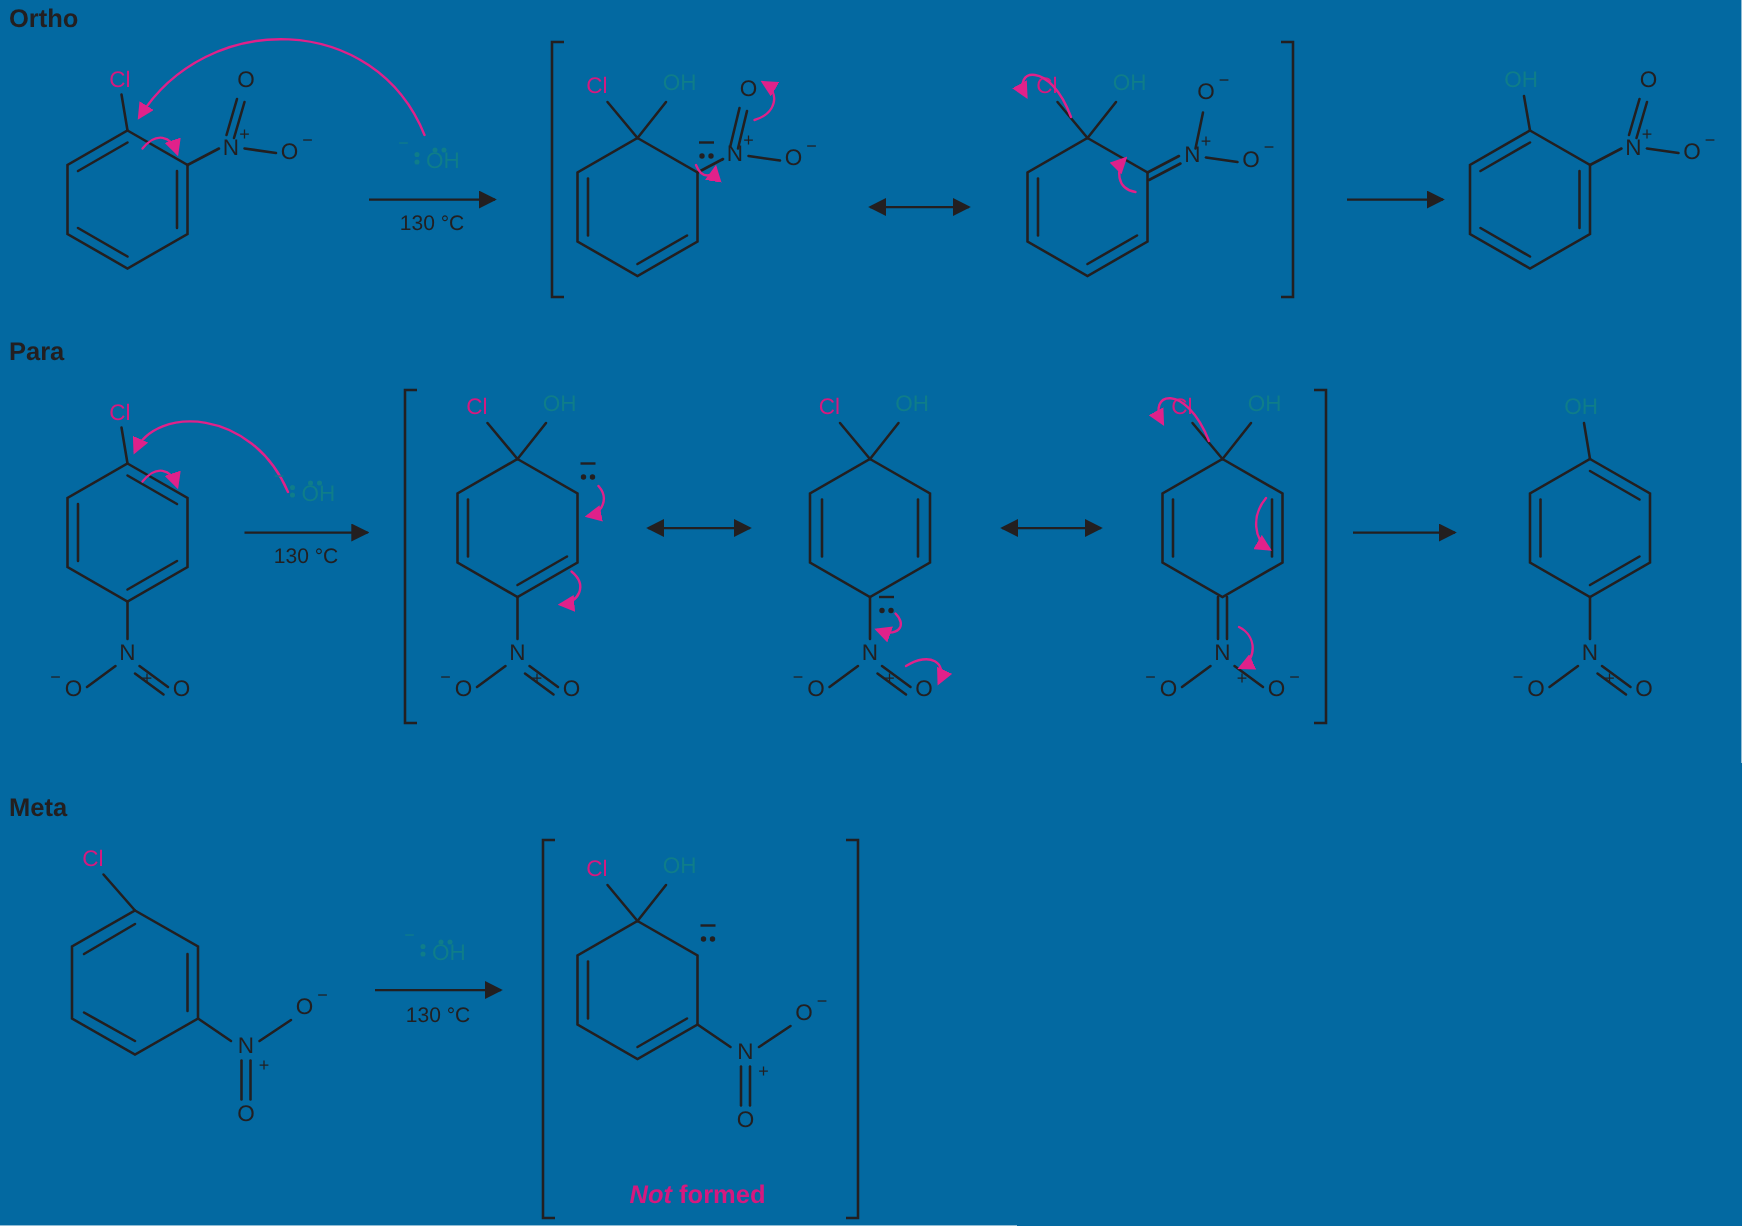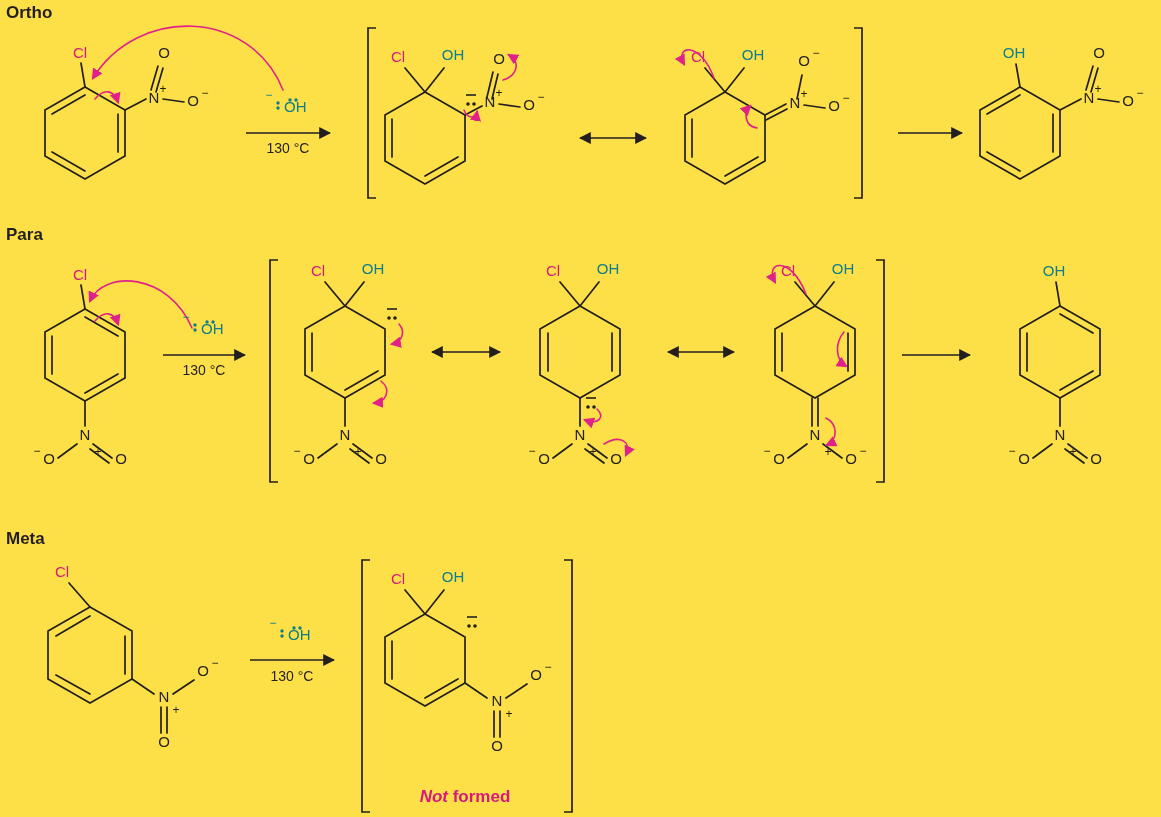--- a/index.html
+++ b/index.html
@@ -1,16 +1,16 @@
 <!DOCTYPE html>
 <html><head>
 <meta charset="utf-8">
 <style>
   html,body{margin:0;padding:0;background:#ffffff;}
-  .canvas{position:relative;width:1161px;height:817px;background:#fde047;font-family:"Liberation Sans",sans-serif;}
+  .canvas{position:relative;width:1161px;height:817px;background:#0369a1;font-family:"Liberation Sans",sans-serif;}
   svg{display:block;}
   .bond{stroke:#231f20;stroke-width:1.7;fill:none;stroke-linecap:round;}
   .thin{stroke:#231f20;stroke-width:1.5;fill:none;}
   .bracket{stroke:#231f20;stroke-width:1.7;fill:none;}
   .curly{stroke:#e0218a;stroke-width:1.6;fill:none;stroke-linecap:round;}
   .minusbar{stroke:#231f20;stroke-width:1.6;}
   .atom{font-family:"Liberation Sans",sans-serif;font-size:15px;fill:#231f20;text-anchor:middle;}
   .chg{font-family:"Liberation Sans",sans-serif;font-size:12px;fill:#231f20;text-anchor:middle;}
   .title{font-family:"Liberation Sans",sans-serif;font-size:17px;font-weight:bold;fill:#231f20;text-anchor:start;}
   .temp{font-family:"Liberation Sans",sans-serif;font-size:14px;fill:#231f20;text-anchor:middle;}

